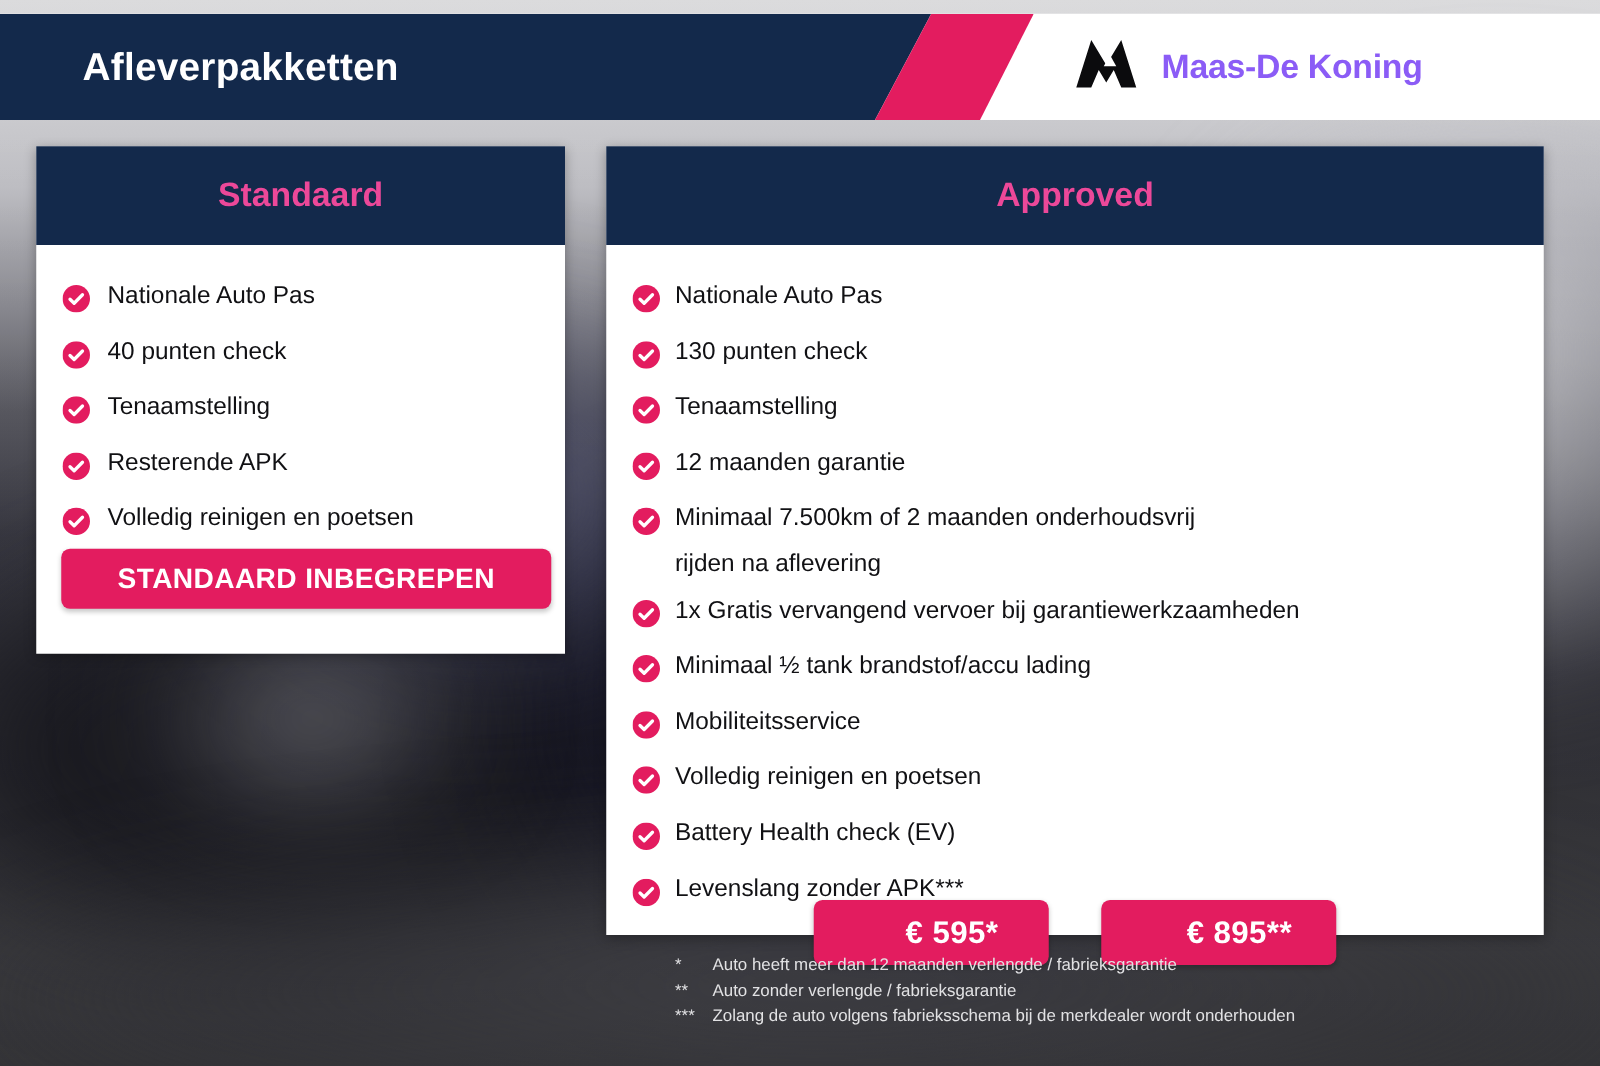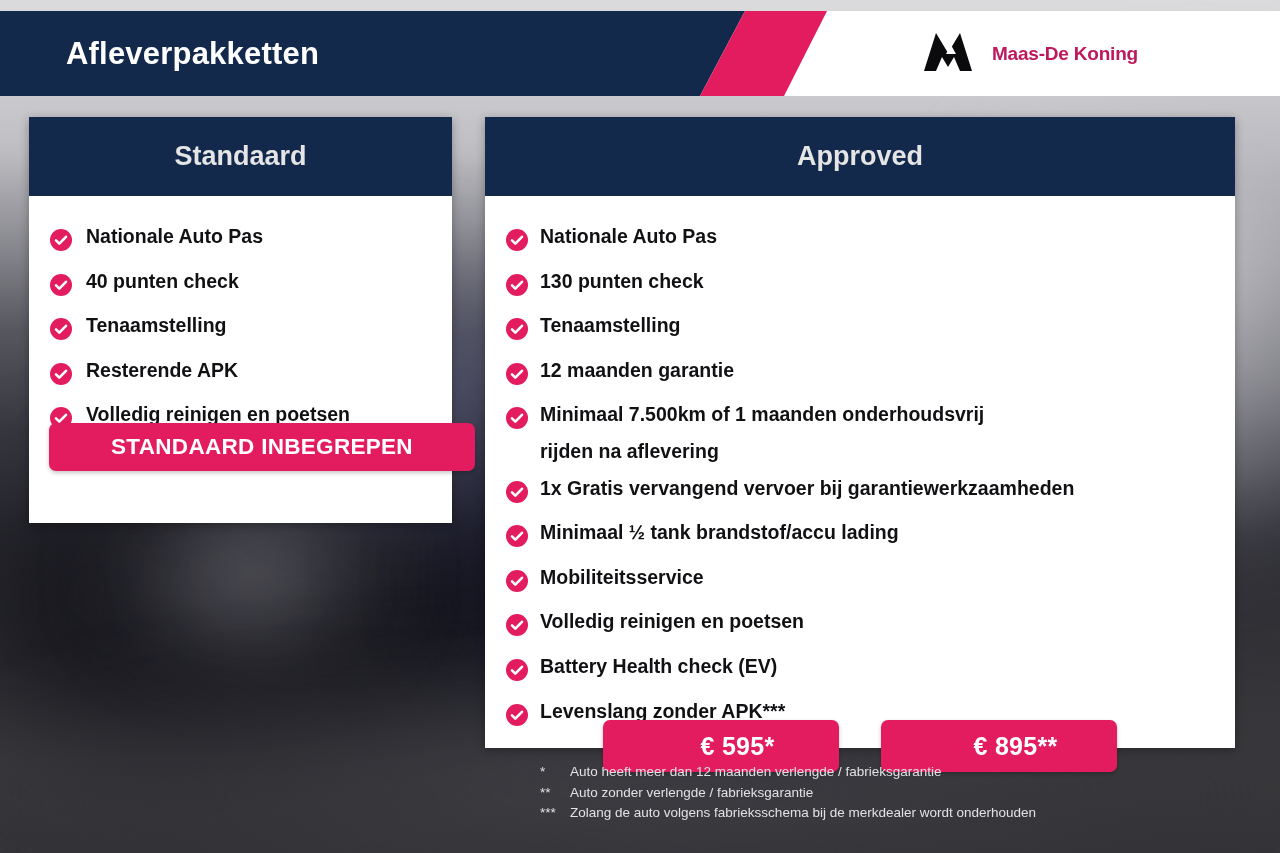--- a/index.html
+++ b/index.html
@@ -112,40 +112,40 @@
   .hdr-brand {
     position: absolute;
     right: 142px; top: 0;
     height: 85px;
     display: flex;
     align-items: center;
     gap: 18px;
   }
   .brand-mark { display: block; }
   .brand-name {
-    color: #be185d;
-    font-size: 19px;
+    color: #8b5cf6;
+    font-size: 27px;
     font-weight: bold;
     letter-spacing: -0.2px;
     white-space: nowrap;
   }
 
   
   .card {
     position: absolute;
     z-index: 6;
     background: #ffffff;
     box-shadow: 0 2px 9px rgba(0,0,0,0.30);
   }
   .card-head {
     background: #13294b;
     display: flex;
     align-items: center;
     justify-content: center;
-    color: #e5e5e5;
+    color: #ec4899;
     font-weight: bold;
   }
   .card-body {
     padding: 0;
   }
 
   #card-standaard { left: 29px; top: 117px; width: 423px; height: 406px; }
   #card-standaard .card-head { height: 79px; font-size: 27px; }
 
   #card-approved { left: 485px; top: 117px; width: 750px; height: 631px; }
@@ -153,21 +153,21 @@
 
   ul.feature-list {
     list-style: none;
     margin: 0;
     padding: 0;
   }
   li.feature-item {
     display: flex;
     align-items: flex-start;
     color: #111114;
-    font-weight: bold;
+    font-weight: normal;
   }
   .check-icon {
     flex: 0 0 auto;
     display: block;
   }
   .feature-text {
     white-space: pre-line;
   }
 
   
@@ -189,34 +189,34 @@
     color: #ffffff;
     font-weight: bold;
     border: none;
     border-radius: 7px;
     box-shadow: 0 2px 4px rgba(0,0,0,0.22);
     cursor: pointer;
     font-family: "Liberation Sans", sans-serif;
   }
   #btn-standaard-included {
     position: absolute;
-    left: 20px; top: 306px;
-    width: 426px; height: 48px;
+    left: 20px; top: 322px;
+    width: 392px; height: 48px;
     font-size: 22.5px;
     letter-spacing: 0.3px;
   }
   .price-row {
     position: absolute;
     left: 0; right: 0; top: 603px;
     display: flex;
     justify-content: center;
     gap: 42px;
   }
   .btn-price {
-    width: 236px; height: 52px;
+    width: 188px; height: 52px;
     font-size: 25px;
     letter-spacing: 0.3px;
     padding-left: 39px;
   }
 
   
   .footnotes {
     position: absolute;
     left: 540px; top: 762px;
     z-index: 7;
@@ -358,21 +358,21 @@
           </span>
           <span class="feature-text">12 maanden garantie</span>
         </li>
         <li class="feature-item">
           <span class="check-icon">
             <svg width="22" height="22" viewBox="0 0 22 22">
                 <circle cx="11" cy="11" r="11" fill="#e31c5f"></circle>
                 <path d="M6 11.4 L9.3 14.6 L16 7.8" stroke="#ffffff" stroke-width="2.6" fill="none" stroke-linecap="round" stroke-linejoin="round"></path>
               </svg>
           </span>
-          <span class="feature-text">Minimaal 7.500km of 1 maanden onderhoudsvrij
+          <span class="feature-text">Minimaal 7.500km of 2 maanden onderhoudsvrij
 rijden na aflevering</span>
         </li>
         <li class="feature-item">
           <span class="check-icon">
             <svg width="22" height="22" viewBox="0 0 22 22">
                 <circle cx="11" cy="11" r="11" fill="#e31c5f"></circle>
                 <path d="M6 11.4 L9.3 14.6 L16 7.8" stroke="#ffffff" stroke-width="2.6" fill="none" stroke-linecap="round" stroke-linejoin="round"></path>
               </svg>
           </span>
           <span class="feature-text">1x Gratis vervangend vervoer bij garantiewerkzaamheden</span>

